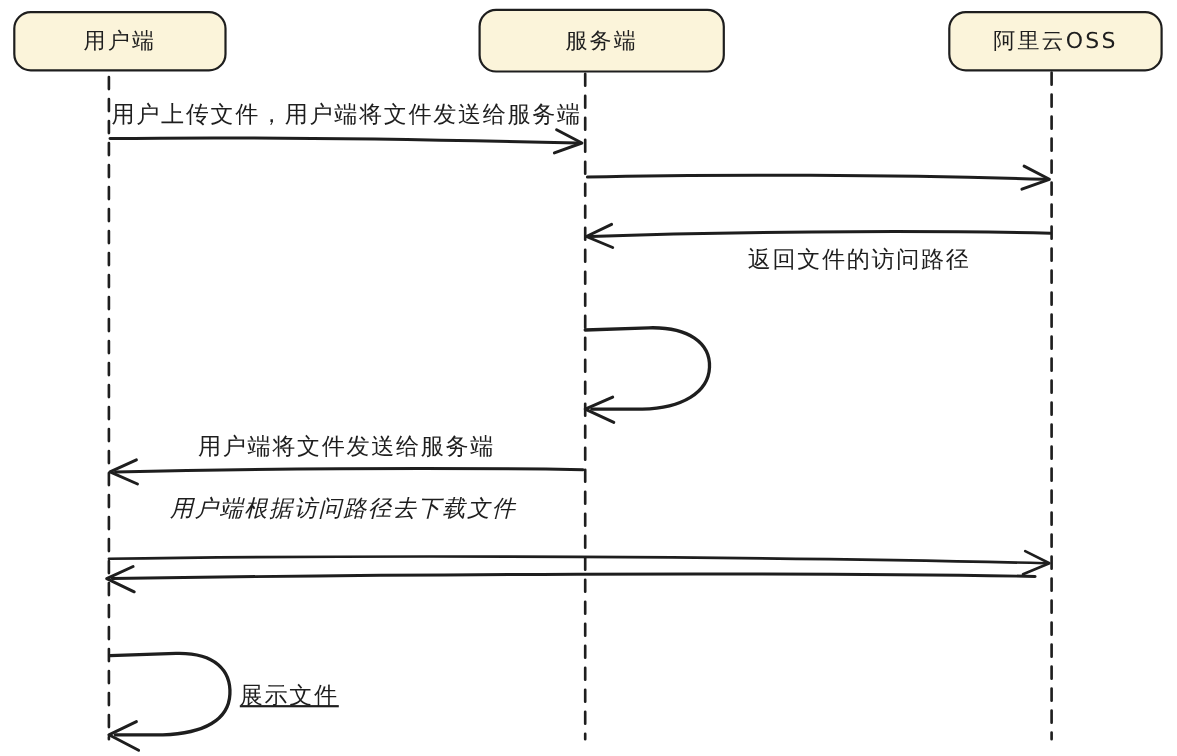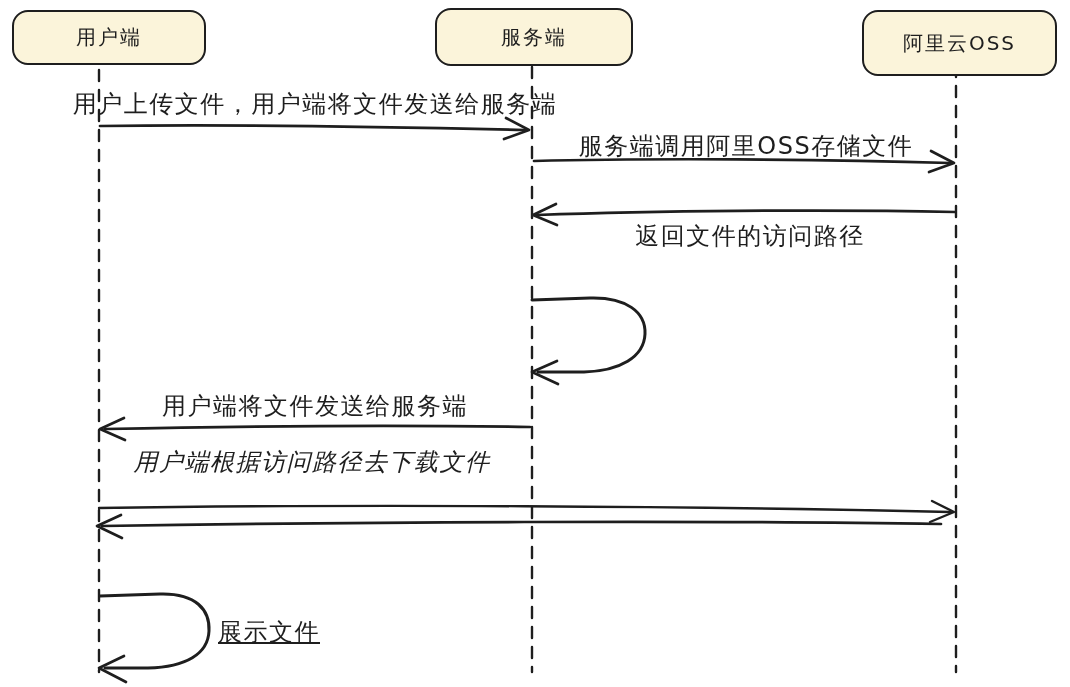--- a/index.html
+++ b/index.html
@@ -30,21 +30,21 @@
     display: flex;
     align-items: center;
     justify-content: center;
     font-size: 20px;
     letter-spacing: 2px;
     color: #1e1e1e;
   }
   .msg-label {
     position: absolute;
     white-space: nowrap;
-    font-size: 24px;
+    font-size: 21px;
     letter-spacing: 1.5px;
     color: #1e1e1e;
     line-height: 24px;
   }
   .msg-label.centered { transform: translateX(-50%); }
   path, line { stroke-linecap: round; stroke-linejoin: round; }
 </style>
 </head>
 <body>
 
@@ -93,27 +93,26 @@
 
     <g>
       <path d="M100,596 L160,594 C196,593 210,610 209,631 C208,654 186,667 148,668 L105,668" stroke-width="3"></path>
       <path d="M124,656 L99,668 L126,682" stroke-width="2.7"></path>
     </g>
   </svg>
 
   <div class="actor-box" style="left:12px; top:10px; width:194px; height:55px;">
     <span>用户端</span>
   </div>
-  <div class="actor-box" style="left:435px; top:8px; width:198px; height:58px;">
+  <div class="actor-box" style="left:435px; top:8px; width:224px; height:58px;">
     <span>服务端</span>
   </div>
-  <div class="actor-box" style="left:862px; top:10px; width:195px; height:66px;">
+  <div class="actor-box" style="left:862px; top:10px; width:195px; height:55px;">
     <span>阿里云OSS</span>
   </div>
 
   <div class="msg-label centered" style="left:315px; top:92px;">用户上传文件，用户端将文件发送给服务端</div>
-  <div class="msg-label centered" style="left:746px; top:134px;">服务端调用阿里OSS存储文件</div>
-  <div class="msg-label centered" style="left:750px; top:224px;">返回文件的访问路径</div>
+  <div class="msg-label centered" style="left:781px; top:224px;">返回文件的访问路径</div>
   <div class="msg-label centered" style="left:315px; top:394px;">用户端将文件发送给服务端</div>
   <div class="msg-label centered" style="left:312px; top:450px;font-style:italic;">用户端根据访问路径去下载文件</div>
   <div class="msg-label" style="left:218px; top:620px;text-decoration:underline;">展示文件</div>
 
 </div>
 
 </body></html>

